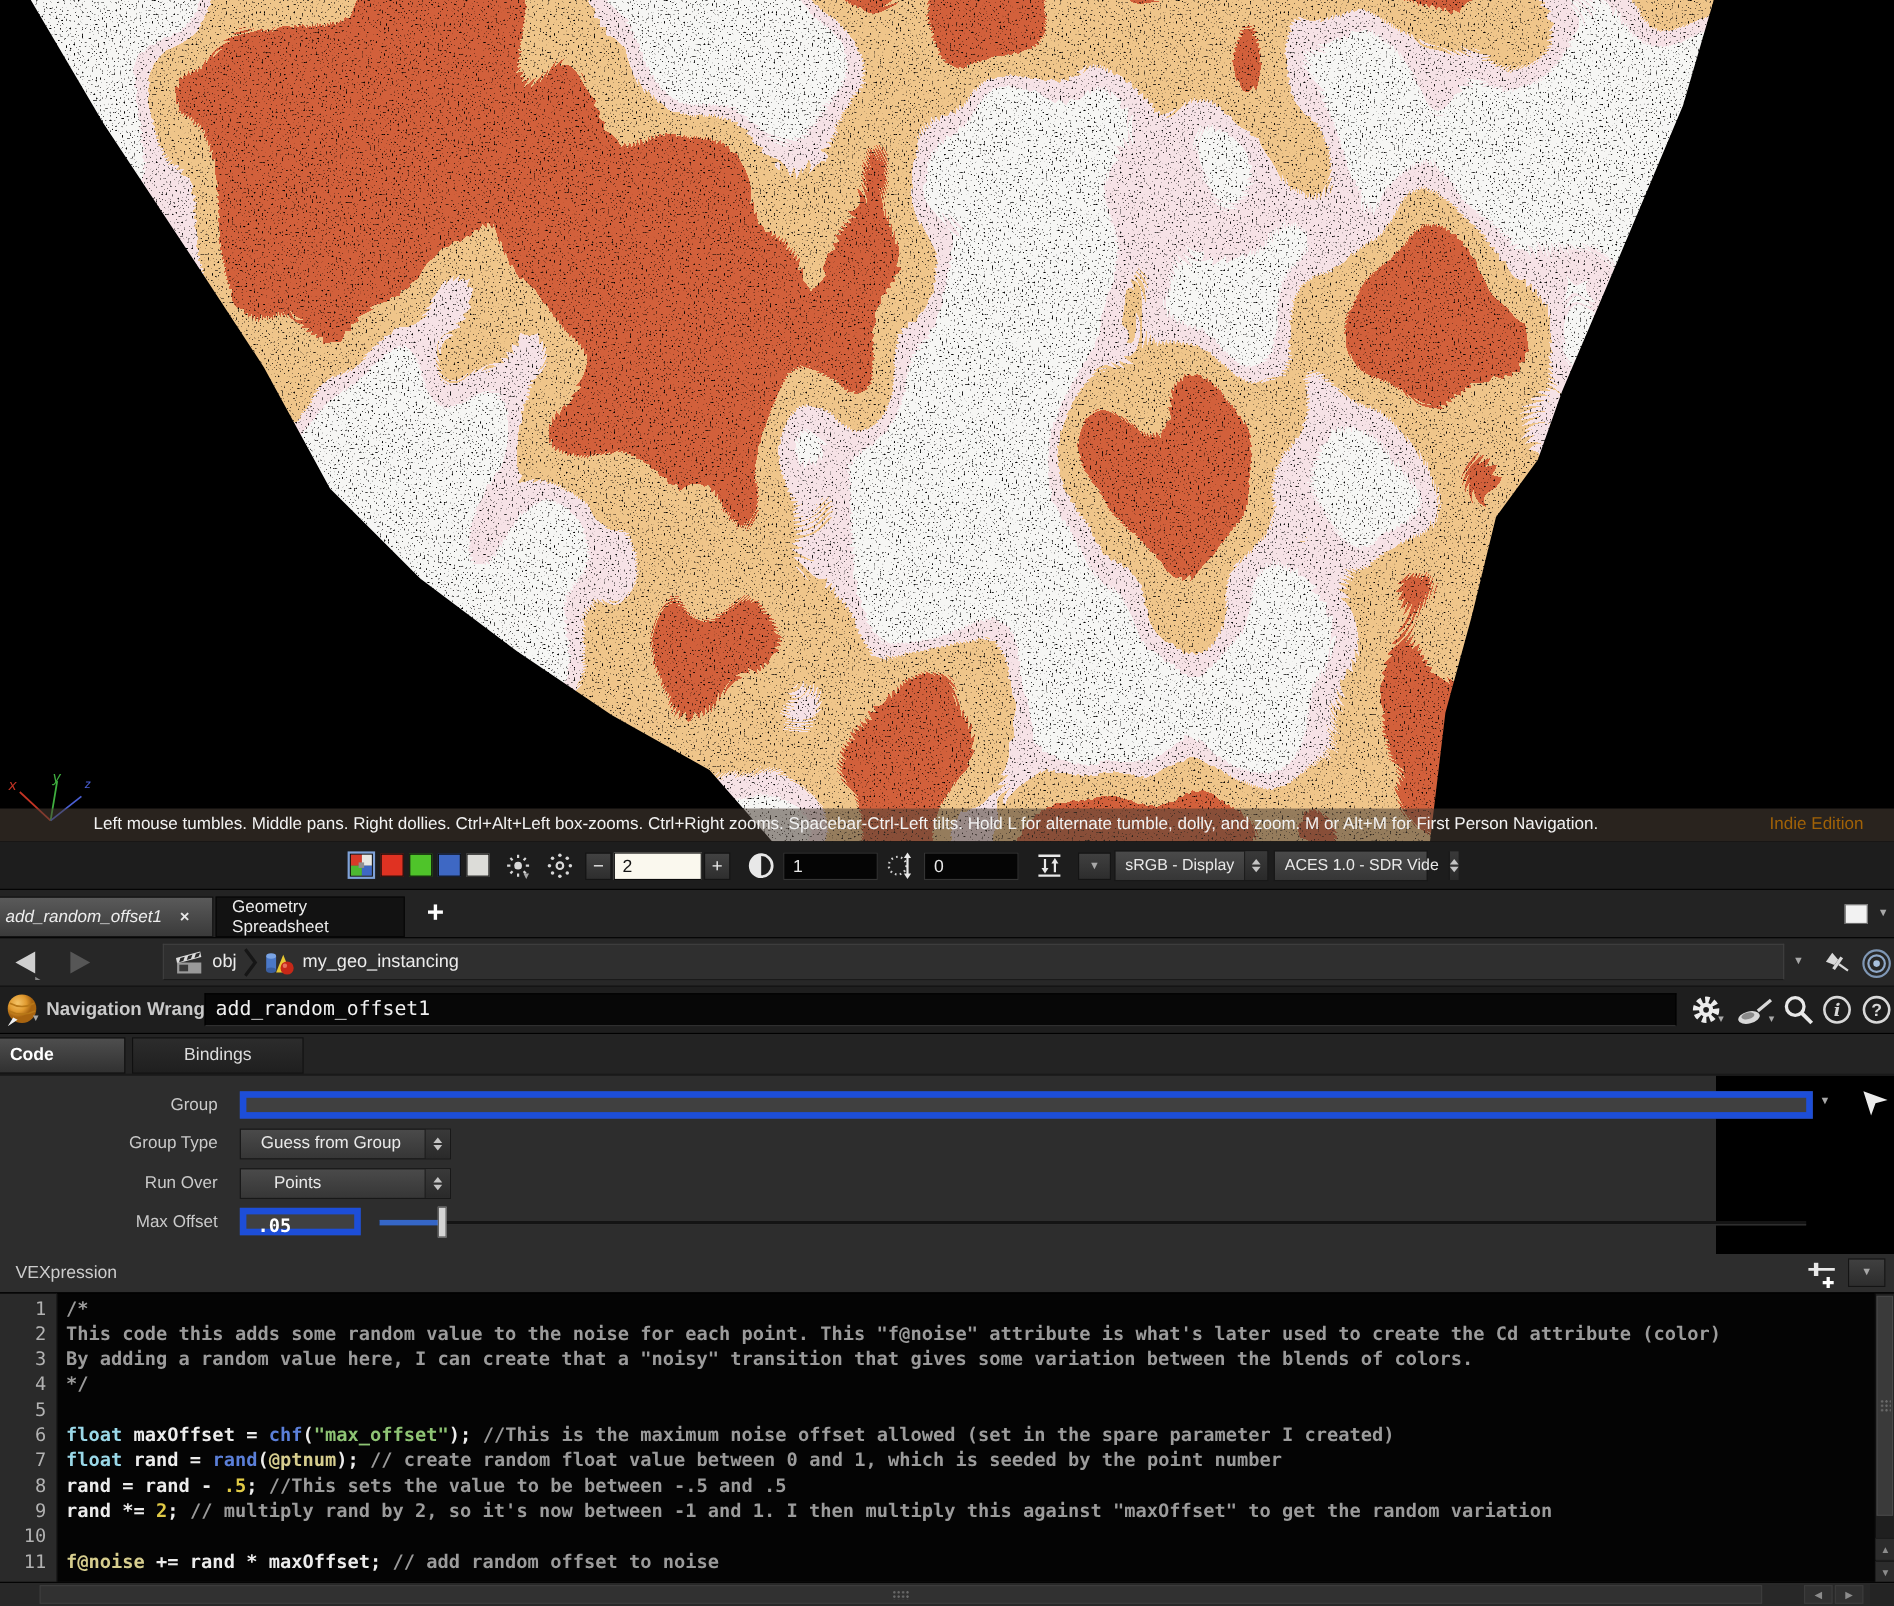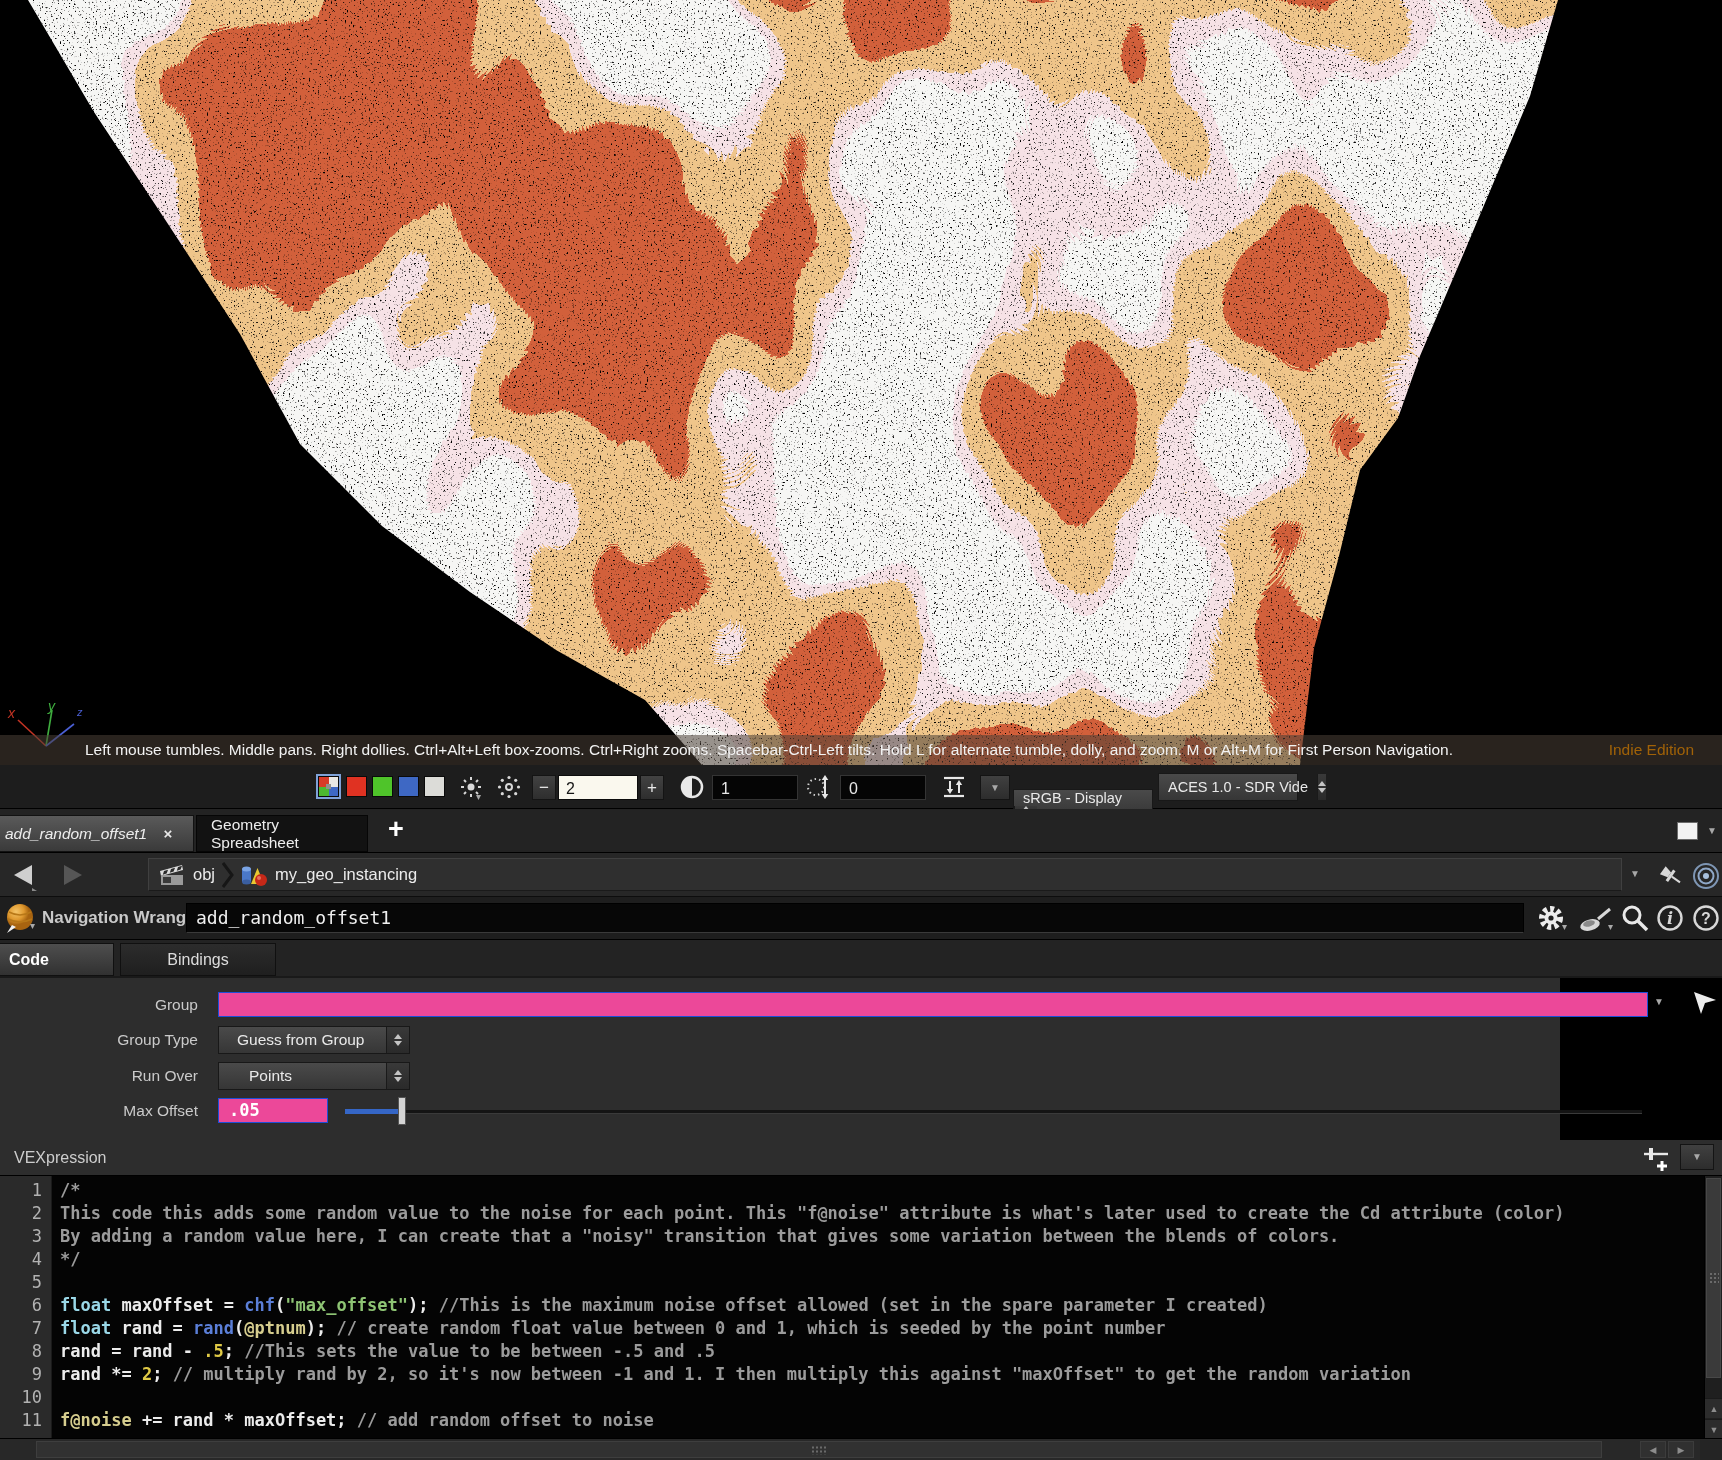--- a/index.html
+++ b/index.html
@@ -55,21 +55,21 @@
   
   #paramtabs{top:940px;left:0;width:1722px;height:38px;background:#232323;border-bottom:2px solid #191919;box-sizing:border-box;}
   .ctab{position:absolute;top:3px;height:33px;display:flex;align-items:center;box-sizing:border-box;font-size:16px;}
   .ctab.active{left:-8px;width:122px;background:linear-gradient(#4e4e4e,#313131);border:1px solid #101010;
                color:#fff;font-weight:bold;padding-left:16px;}
   .ctab.inactive{left:120px;width:156px;background:linear-gradient(#2c2c2c,#1f1f1f);border:1px solid #101010;
                color:#dcdcdc;justify-content:center;}
   
   #params{top:978px;left:0;width:1560px;height:162px;background:#2d2d2d;}
   .plbl{position:absolute;left:0;width:198px;text-align:right;color:#cacaca;font-size:15.5px;white-space:nowrap;}
-  .pinp{position:absolute;background:#ec4899;border:1px solid #1d4ed8;box-sizing:border-box;
+  .pinp{position:absolute;background:#404040;border:6px solid #1d4ed8;box-sizing:border-box;
         color:#fff;font:bold 17px "DejaVu Sans Mono",monospace;}
   
   #vexhead{top:1140px;left:0;width:1722px;height:35px;background:#2d2d2d;}
   #editor{top:1175px;left:0;width:1722px;height:263px;background:#040404;border-top:1px solid #000;box-sizing:border-box;}
   #gutter{position:absolute;left:0;top:0;width:52px;height:263px;background:#2a2a2a;border-right:1px solid #1a1a1a;
           box-sizing:border-box;padding-top:4px;}
   #codearea{position:absolute;left:53px;top:0;width:1651px;height:263px;overflow:hidden;padding-top:4px;box-sizing:border-box;}
   .ln{height:23px;line-height:23px;text-align:right;padding-right:9px;color:var(--c-linenum,#b2b2b2);
       font:17px "DejaVu Sans Mono",monospace;}
   .cl{height:23px;line-height:23px;white-space:pre;font:bold 17px "DejaVu Sans Mono",monospace;padding-left:7px;}
@@ -198,21 +198,21 @@
       <line x1="4" y1="23" x2="24" y2="23" stroke="#e8e8e8" stroke-width="2.2"></line>
       <line x1="10" y1="8" x2="10" y2="18" stroke="#e8e8e8" stroke-width="2"></line>
       <polygon points="10,21 6.8,16 13.2,16" fill="#e8e8e8"></polygon>
       <line x1="19" y1="20" x2="19" y2="11" stroke="#e8e8e8" stroke-width="2"></line>
       <polygon points="19,7 15.8,12 22.2,12" fill="#e8e8e8"></polygon>
     </svg>
     <div class="abs ddbtn" style="left:980px;top:10px;width:30px;height:25px;">
       <span class="ddown">▼</span>
     </div>
 
-    <div class="abs hsel" style="left:1013px;top:24px;width:140px;flex-direction:column;">
+    <div class="abs hsel" style="left:1013px;top:8px;width:140px;">
       <span class="lab">sRGB - Display</span>
       <span class="spin">
           <span class="tri-u"></span>
           <span class="tri-d"></span>
         </span>
     </div>
     <div class="abs hsel" style="left:1158px;top:8px;width:140px;">
       <span class="lab">ACES 1.0 - SDR Vide</span>
       <span class="spin">
           <span class="tri-u"></span>

